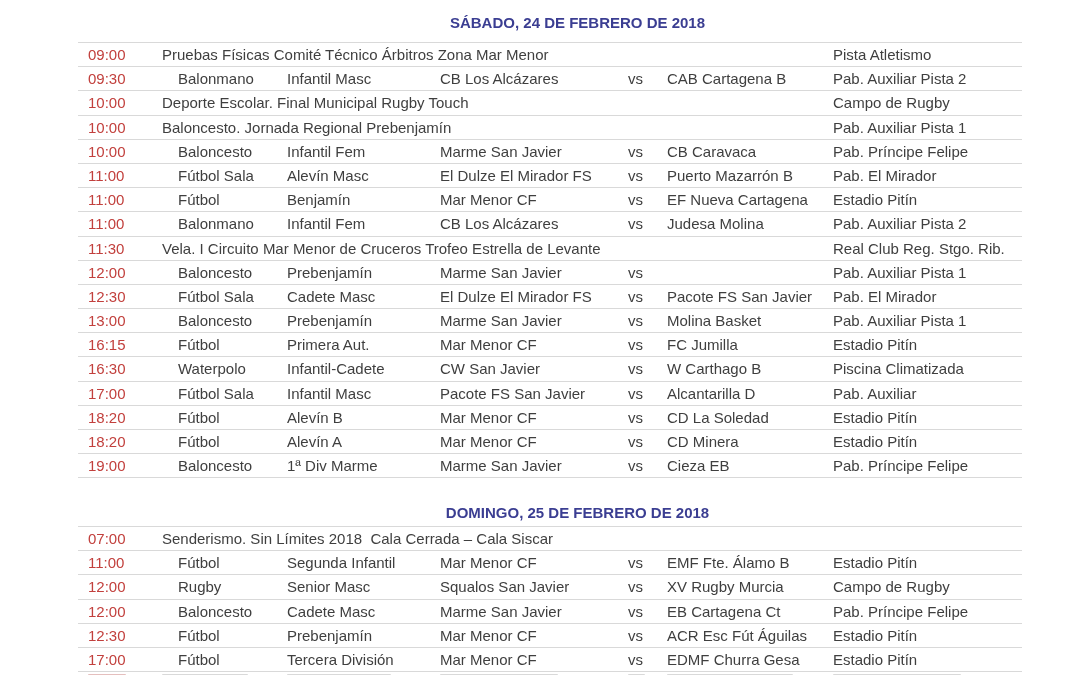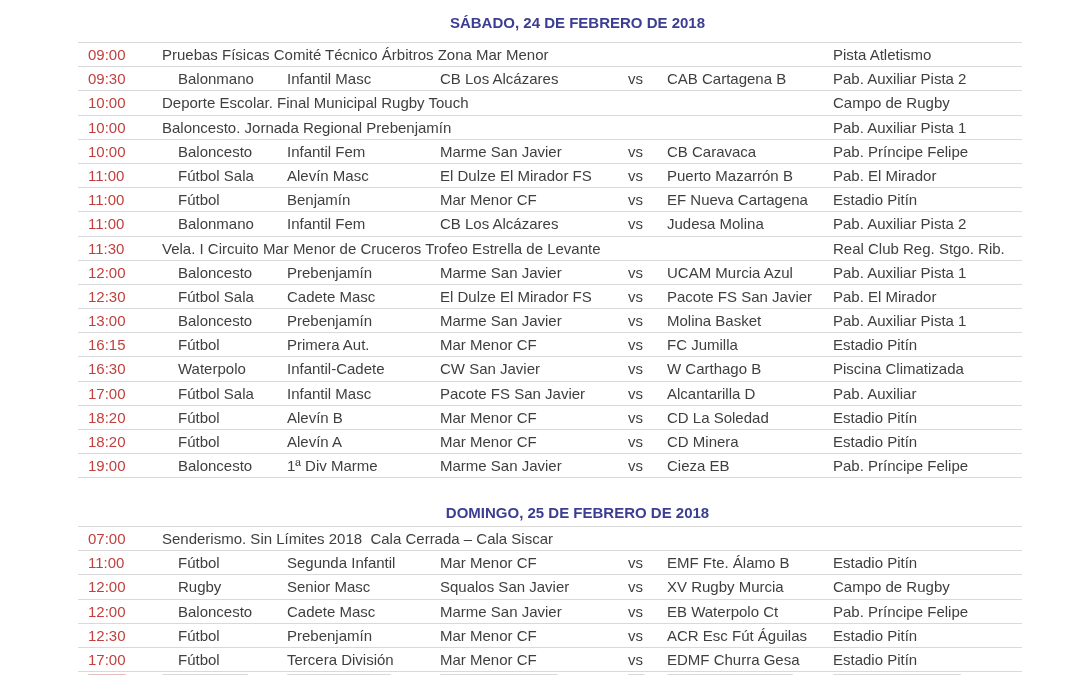--- a/index.html
+++ b/index.html
@@ -119,21 +119,20 @@
             <span class="cell time">11:30</span>
             <span class="cell event">Vela. I Circuito Mar Menor de Cruceros Trofeo Estrella de Levante</span>
             <span class="cell venue">Real Club Reg. Stgo. Rib.</span>
           </div>
           <div class="row">
             <span class="cell time">12:00</span>
             <span class="cell sport">Baloncesto</span>
             <span class="cell category">Prebenjamín</span>
             <span class="cell home">Marme San Javier</span>
             <span class="cell vs">vs</span>
-            <span class="cell away">UCAM Murcia Azul</span>
             <span class="cell venue">Pab. Auxiliar Pista 1</span>
           </div>
           <div class="row">
             <span class="cell time">12:30</span>
             <span class="cell sport">Fútbol Sala</span>
             <span class="cell category">Cadete Masc</span>
             <span class="cell home">El Dulze El Mirador FS</span>
             <span class="cell vs">vs</span>
             <span class="cell away">Pacote FS San Javier</span>
             <span class="cell venue">Pab. El Mirador</span>
@@ -227,21 +226,21 @@
             <span class="cell vs">vs</span>
             <span class="cell away">XV Rugby Murcia</span>
             <span class="cell venue">Campo de Rugby</span>
           </div>
           <div class="row">
             <span class="cell time">12:00</span>
             <span class="cell sport">Baloncesto</span>
             <span class="cell category">Cadete Masc</span>
             <span class="cell home">Marme San Javier</span>
             <span class="cell vs">vs</span>
-            <span class="cell away">EB Waterpolo Ct</span>
+            <span class="cell away">EB Cartagena Ct</span>
             <span class="cell venue">Pab. Príncipe Felipe</span>
           </div>
           <div class="row">
             <span class="cell time">12:30</span>
             <span class="cell sport">Fútbol</span>
             <span class="cell category">Prebenjamín</span>
             <span class="cell home">Mar Menor CF</span>
             <span class="cell vs">vs</span>
             <span class="cell away">ACR Esc Fút Águilas</span>
             <span class="cell venue">Estadio Pitín</span>

